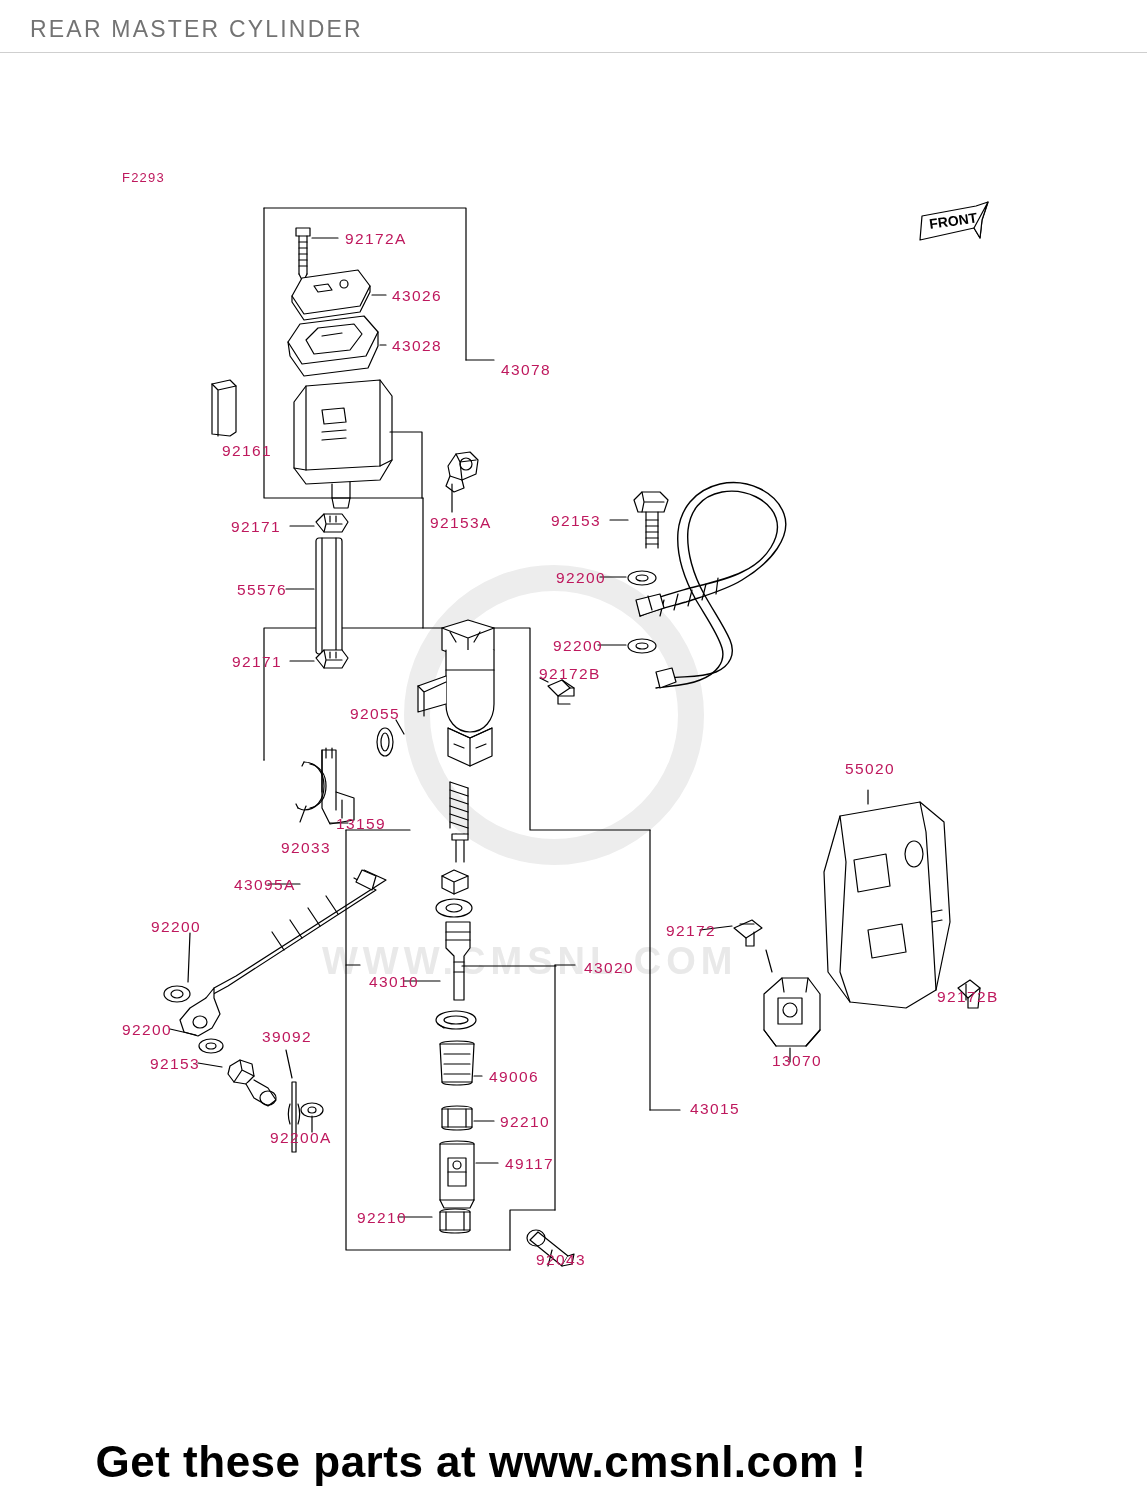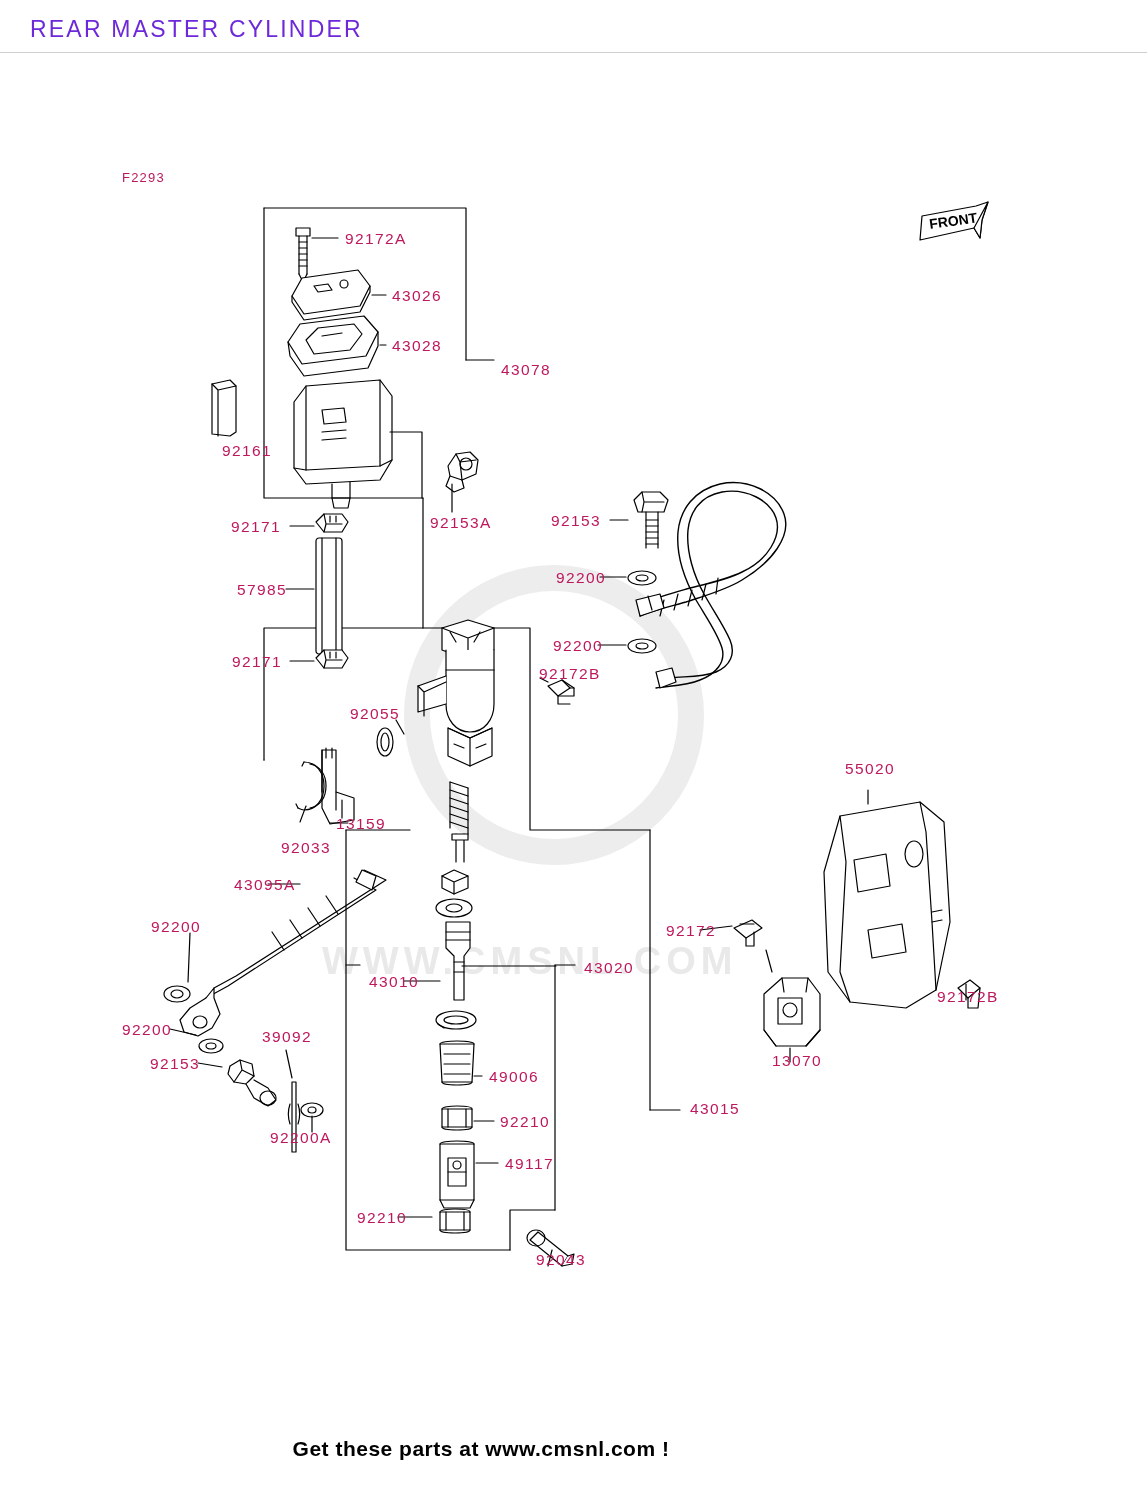--- a/index.html
+++ b/index.html
@@ -14,38 +14,38 @@
     font-family: "Liberation Sans", sans-serif;
     color: #000000;
     overflow: hidden;
   }
   #page-title {
     position: absolute;
     left: 30px;
     top: 16px;
     font-size: 23px;
     letter-spacing: 2.2px;
-    color: #6d28d9;
+    color: #737373;
     font-weight: 400;
   }
   #header-rule {
     position: absolute;
     left: 0;
     top: 52px;
     width: 1147px;
     height: 1px;
     background: #cfcfcf;
   }
   #footer-text {
     position: absolute;
     left: 0;
     top: 1437px;
     width: 962px;
     text-align: center;
-    font-size: 21px;
+    font-size: 44px;
     font-weight: bold;
     letter-spacing: 0.5px;
   }
   #diagram {
     position: absolute;
     left: 0;
     top: 60px;
     width: 1147px;
     height: 1360px;
   }
@@ -429,21 +429,21 @@
   </svg>
 
   <div class="label" style="left:345px; top:170px;">92172A</div>
   <div class="label" style="left:392px; top:227px;">43026</div>
   <div class="label" style="left:392px; top:277px;">43028</div>
   <div class="label" style="left:501px; top:301px;">43078</div>
   <div class="label" style="left:197px; top:382px;margin-left:25px;">92161</div>
   <div class="label" style="left:231px; top:458px;">92171</div>
   <div class="label" style="left:430px; top:454px;">92153A</div>
   <div class="label" style="left:551px; top:452px;">92153</div>
-  <div class="label" style="left:237px; top:521px;">57985</div>
+  <div class="label" style="left:237px; top:521px;">55576</div>
   <div class="label" style="left:556px; top:509px;">92200</div>
   <div class="label" style="left:553px; top:577px;">92200</div>
   <div class="label" style="left:232px; top:593px;">92171</div>
   <div class="label" style="left:539px; top:605px;">92172B</div>
   <div class="label" style="left:350px; top:645px;">92055</div>
   <div class="label" style="left:336px; top:755px;">13159</div>
   <div class="label" style="left:281px; top:779px;">92033</div>
   <div class="label" style="left:845px; top:700px;text-align:right;">55020</div>
   <div class="label" style="left:234px; top:816px;">43095A</div>
   <div class="label" style="left:151px; top:858px;">92200</div>

